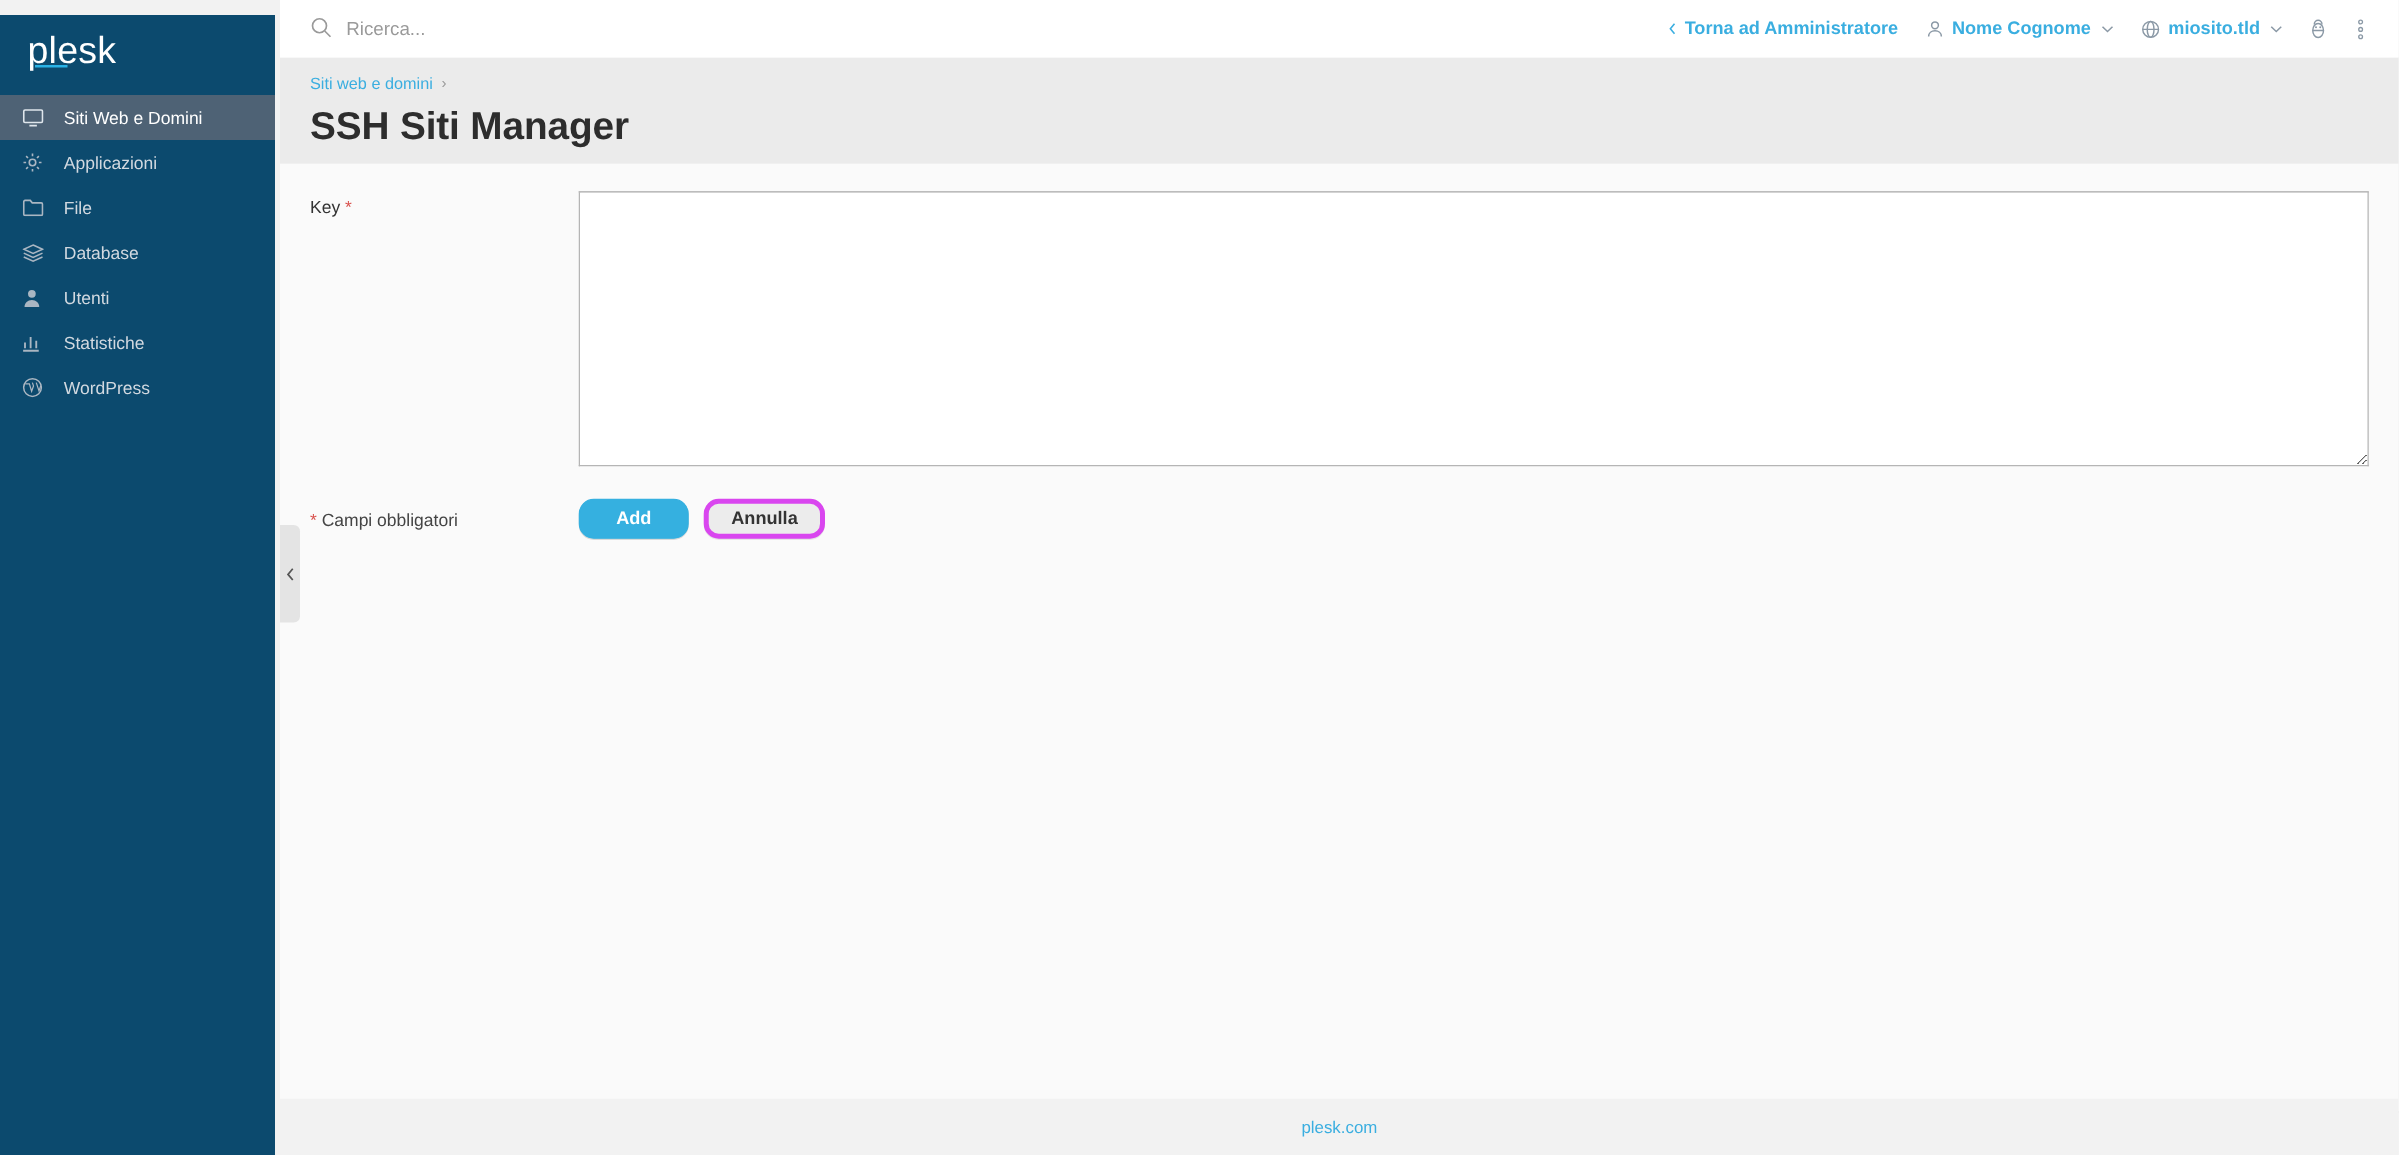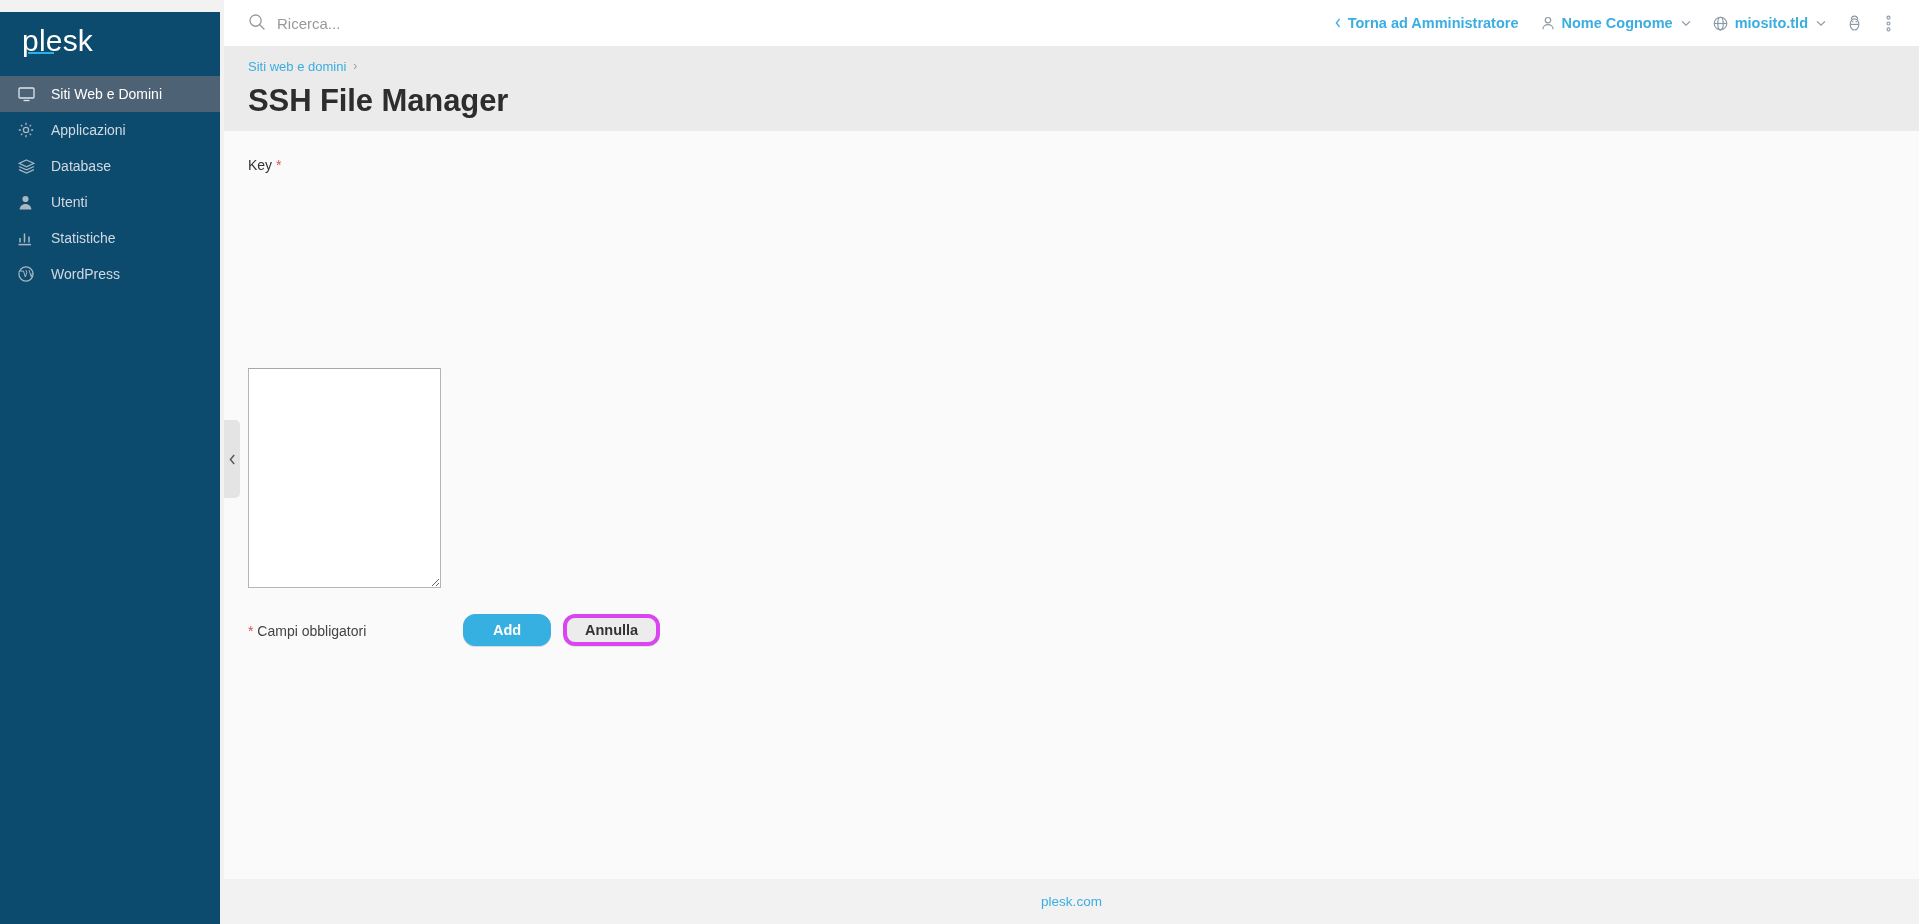--- a/index.html
+++ b/index.html
@@ -120,21 +120,21 @@
   }
 
   #content-panel {
     background: #fafafa;
     border-bottom: 1px solid #d9d9d9;
     height: 759px;
     padding: 22px 24px 0 24px;
     position: relative;
   }
 
-  .form-row { display: flex; align-items: flex-start; flex-direction: column; }
+  .form-row { display: flex; align-items: flex-start; }
   .form-label {
     width: 215px; flex: 0 0 215px;
     font-size: 14px; color: #333333;
     padding-top: 4px;
   }
   .req-star { color: #d9534f; font-size: 14px; }
   .form-field { flex: 1 1 auto; padding-right: 0; }
   #key-textarea {
     width: 100%; height: 220px;
     border: 1px solid #b5b5b5;
@@ -209,20 +209,28 @@
       <div class="nav-item">
         <span class="ico">
           <svg width="16" height="16" viewBox="0 0 16 16" fill="none" stroke="#aab6c2" stroke-width="1.3">
             <circle cx="8" cy="8" r="2.6"></circle>
             <path d="M8 0.8v2.1M8 13.1v2.1M0.8 8h2.1M13.1 8h2.1M2.9 2.9l1.5 1.5M11.6 11.6l1.5 1.5M13.1 2.9l-1.5 1.5M4.4 11.6l-1.5 1.5"></path>
           </svg>
         </span>
         <span class="nav-label">Applicazioni</span>
       </div>
 
+      <div class="nav-item">
+        <span class="ico">
+          <svg width="17" height="14" viewBox="0 0 17 14" fill="none" stroke="#aab6c2" stroke-width="1.3">
+            <path d="M1 12.3V2.3a1 1 0 0 1 1-1h4.2l1.6 2h7.2a1 1 0 0 1 1 1v8a1 1 0 0 1-1 1H2a1 1 0 0 1-1-1z"></path>
+          </svg>
+        </span>
+        <span class="nav-label">File</span>
+      </div>
 
       <div class="nav-item">
         <span class="ico">
           <svg width="17" height="15" viewBox="0 0 17 15" fill="none" stroke="#aab6c2" stroke-width="1.2">
             <path d="M8.5 1L16 4.4 8.5 7.8 1 4.4z"></path>
             <path d="M1 7.5l7.5 3.4L16 7.5"></path>
             <path d="M1 10.6l7.5 3.4L16 10.6"></path>
           </svg>
         </span>
         <span class="nav-label">Database</span>
@@ -347,21 +355,21 @@
     </div>
   </header>
 
   <main id="main">
 
     <div id="page-head">
       <div id="breadcrumb">
         <a>Siti web e domini</a>
         <span class="sep">›</span>
       </div>
-      <h1 id="page-title">SSH File Manager</h1>
+      <h1 id="page-title">SSH Siti Manager</h1>
     </div>
 
     <section id="content-panel">
 
       <div class="form-row">
         <div class="form-label">
           <span>Key</span>
           <span class="req-star">*</span>
         </div>
         <div class="form-field">

